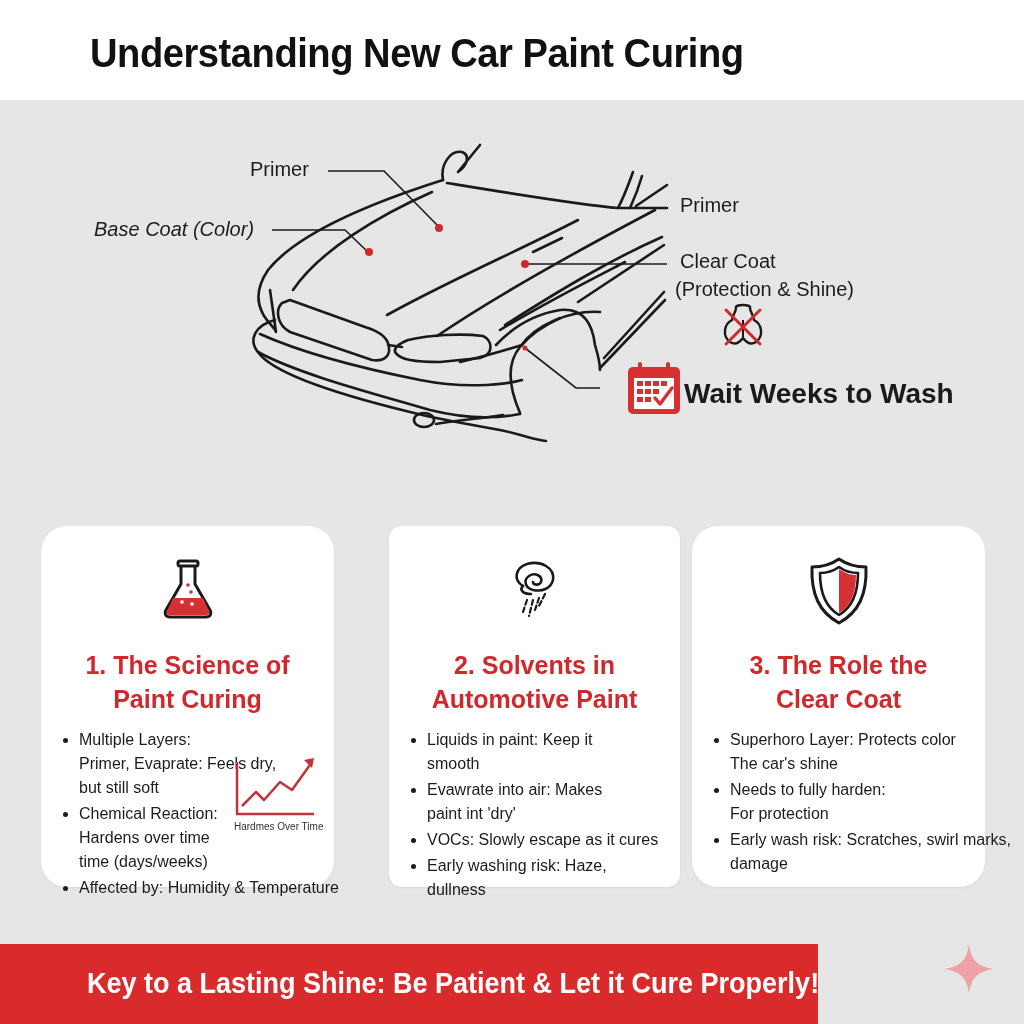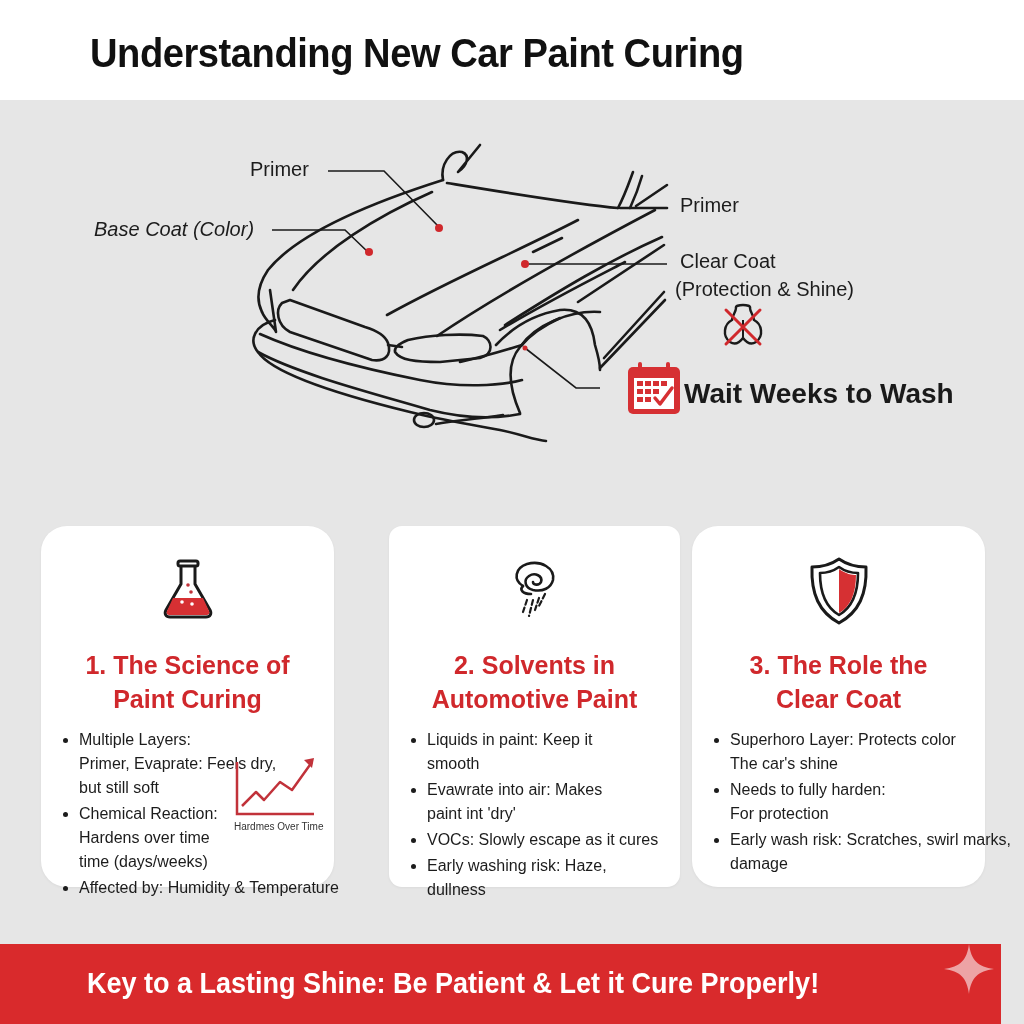--- a/index.html
+++ b/index.html
@@ -37,21 +37,21 @@
   }
   .card ul {
     position:absolute; left:18px; right:6px; top:202px; margin:0; padding:0 0 0 20px;
     font-size:16px; line-height:24px; color:#1c1c1c;
   }
   .card li { margin-bottom:2px; }
   .card li span { display:block; }
   .mini-chart { position:absolute; left:193px; top:228px; }
   .mini-chart-label { position:absolute; left:193px; top:295px; font-size:10px; color:#333; white-space:nowrap; }
   .footer {
-    position:absolute; left:0; top:944px; width:1001px; height:80px;
+    position:absolute; left:0; top:944px; width:818px; height:80px;
     background:#d92a2c;
   }
   .footer-text {
     position:absolute; left:87px; top:22px; color:#fff; font-size:30px; font-weight:bold; white-space:nowrap;
     transform:scaleX(0.9); transform-origin:left top;
   }
   .sparkle { position:absolute; left:944px; top:0px; }
 </style>
 </head>
 <body>

